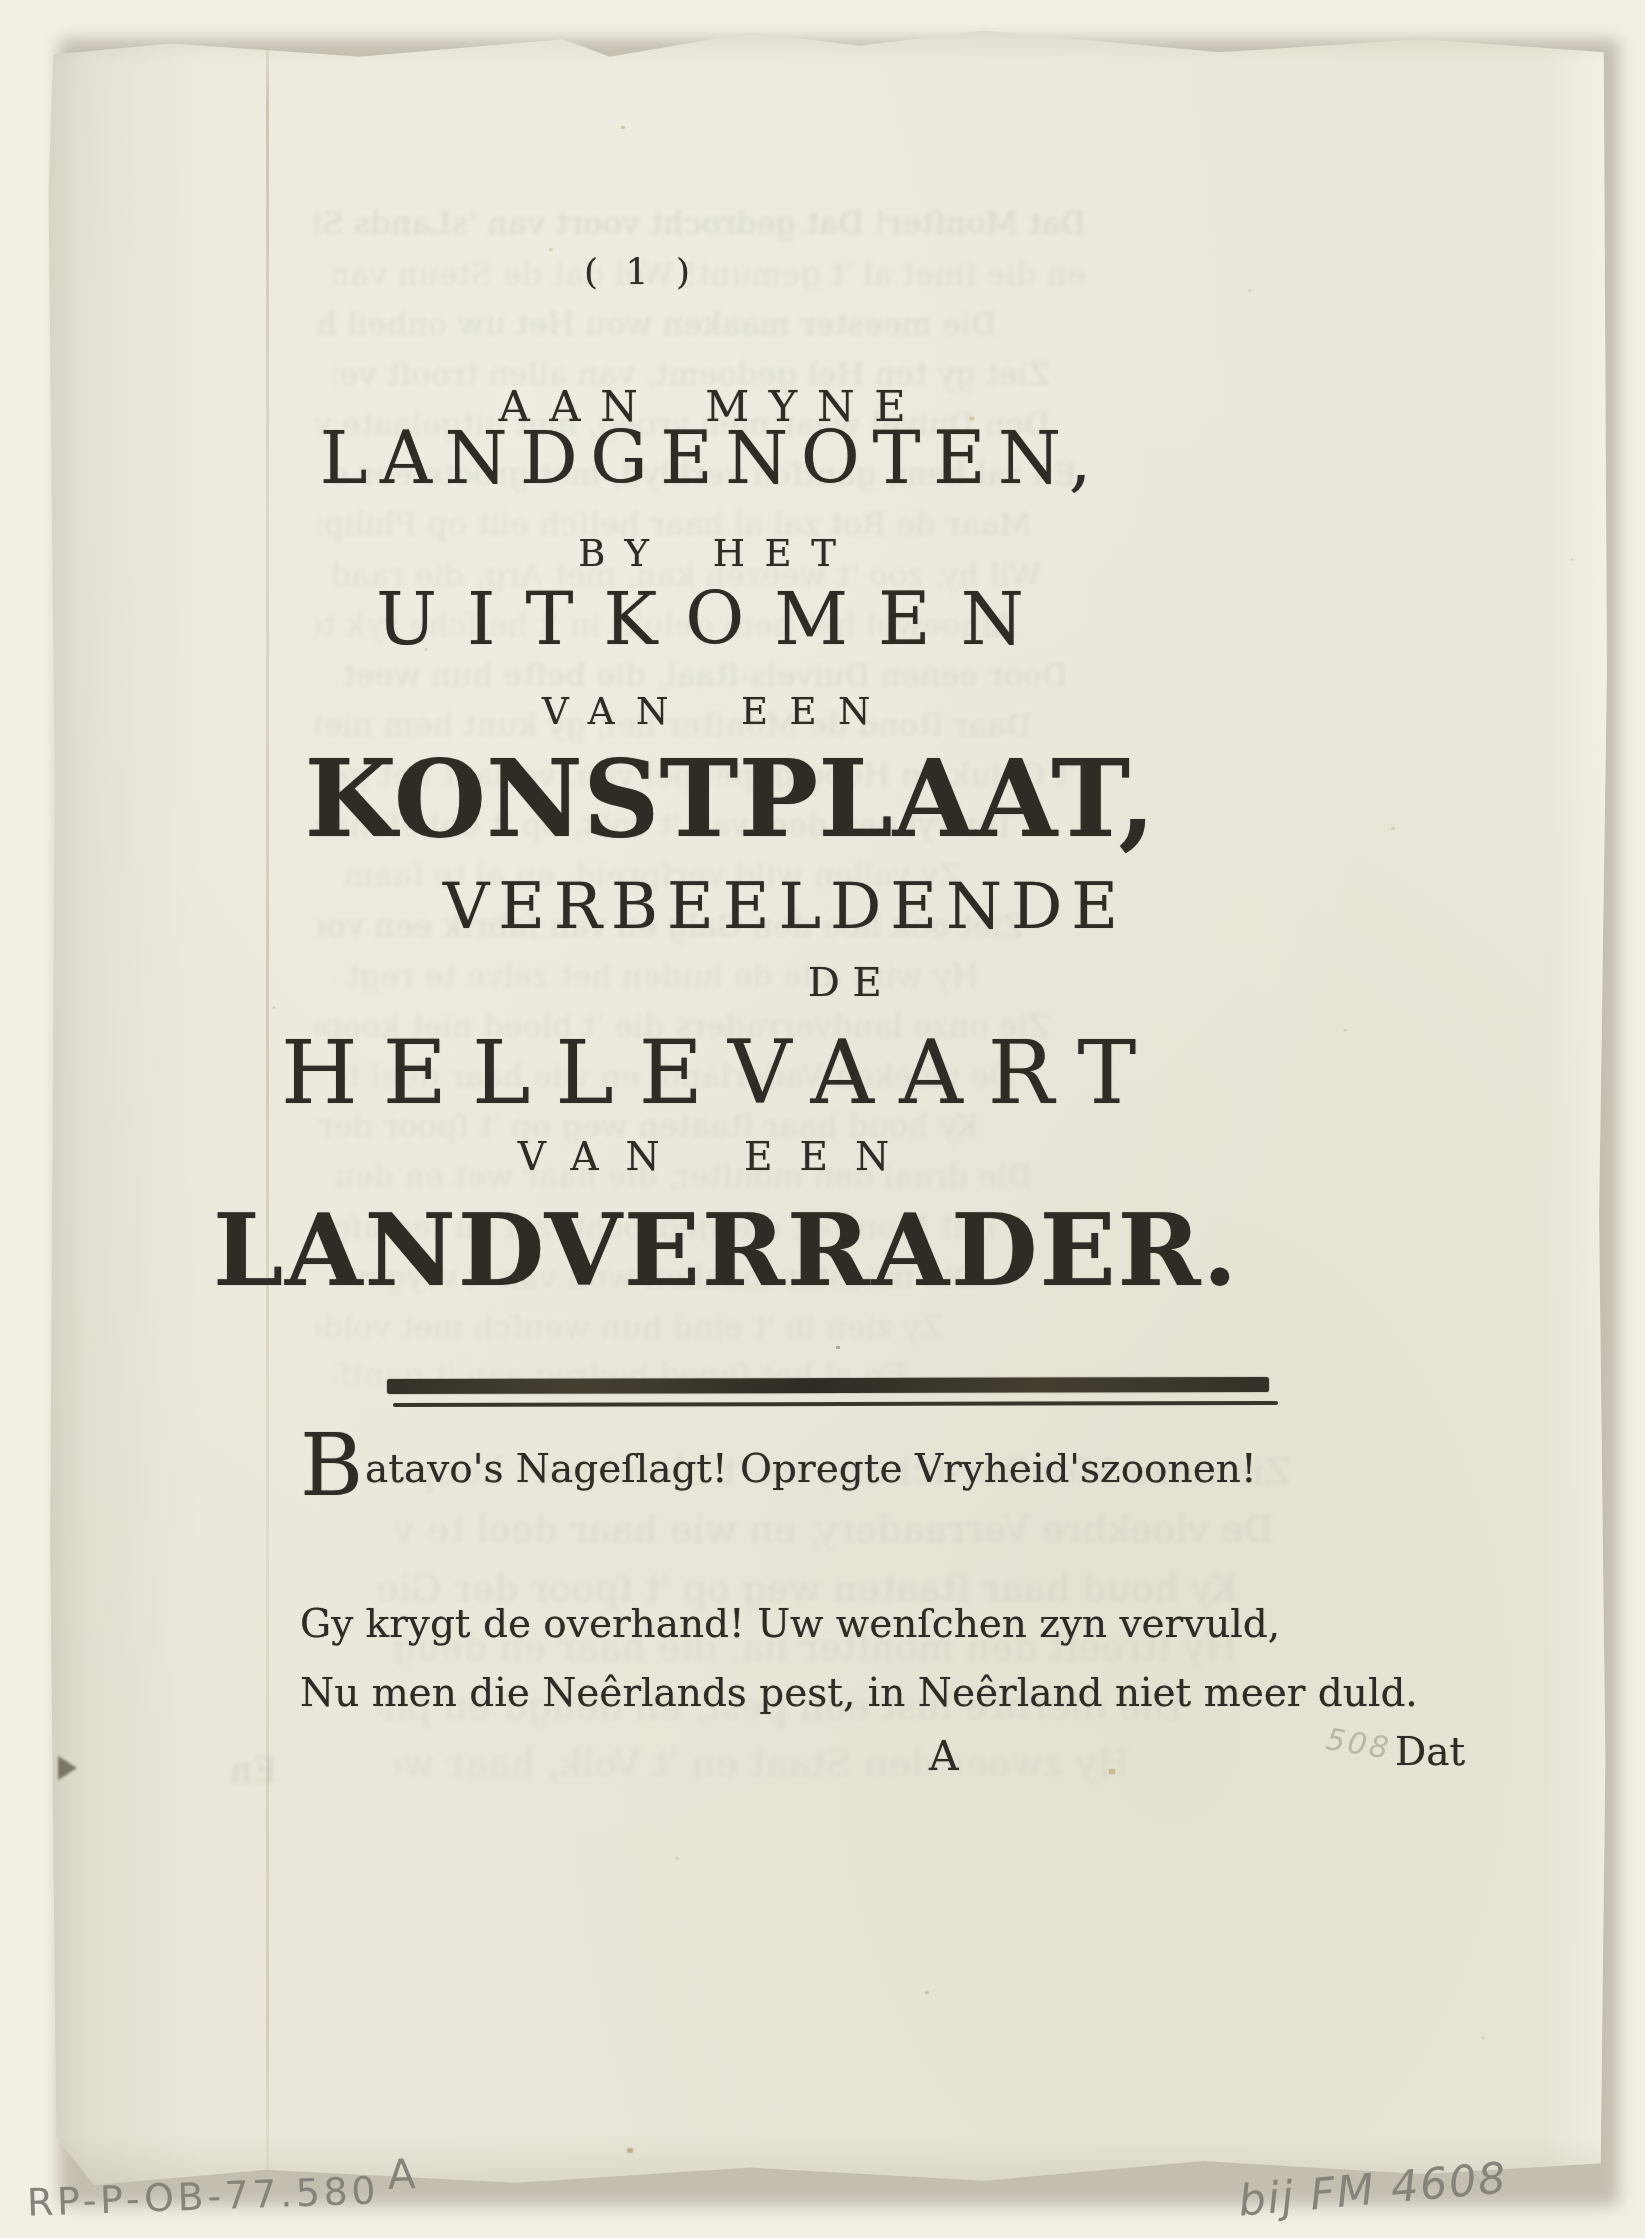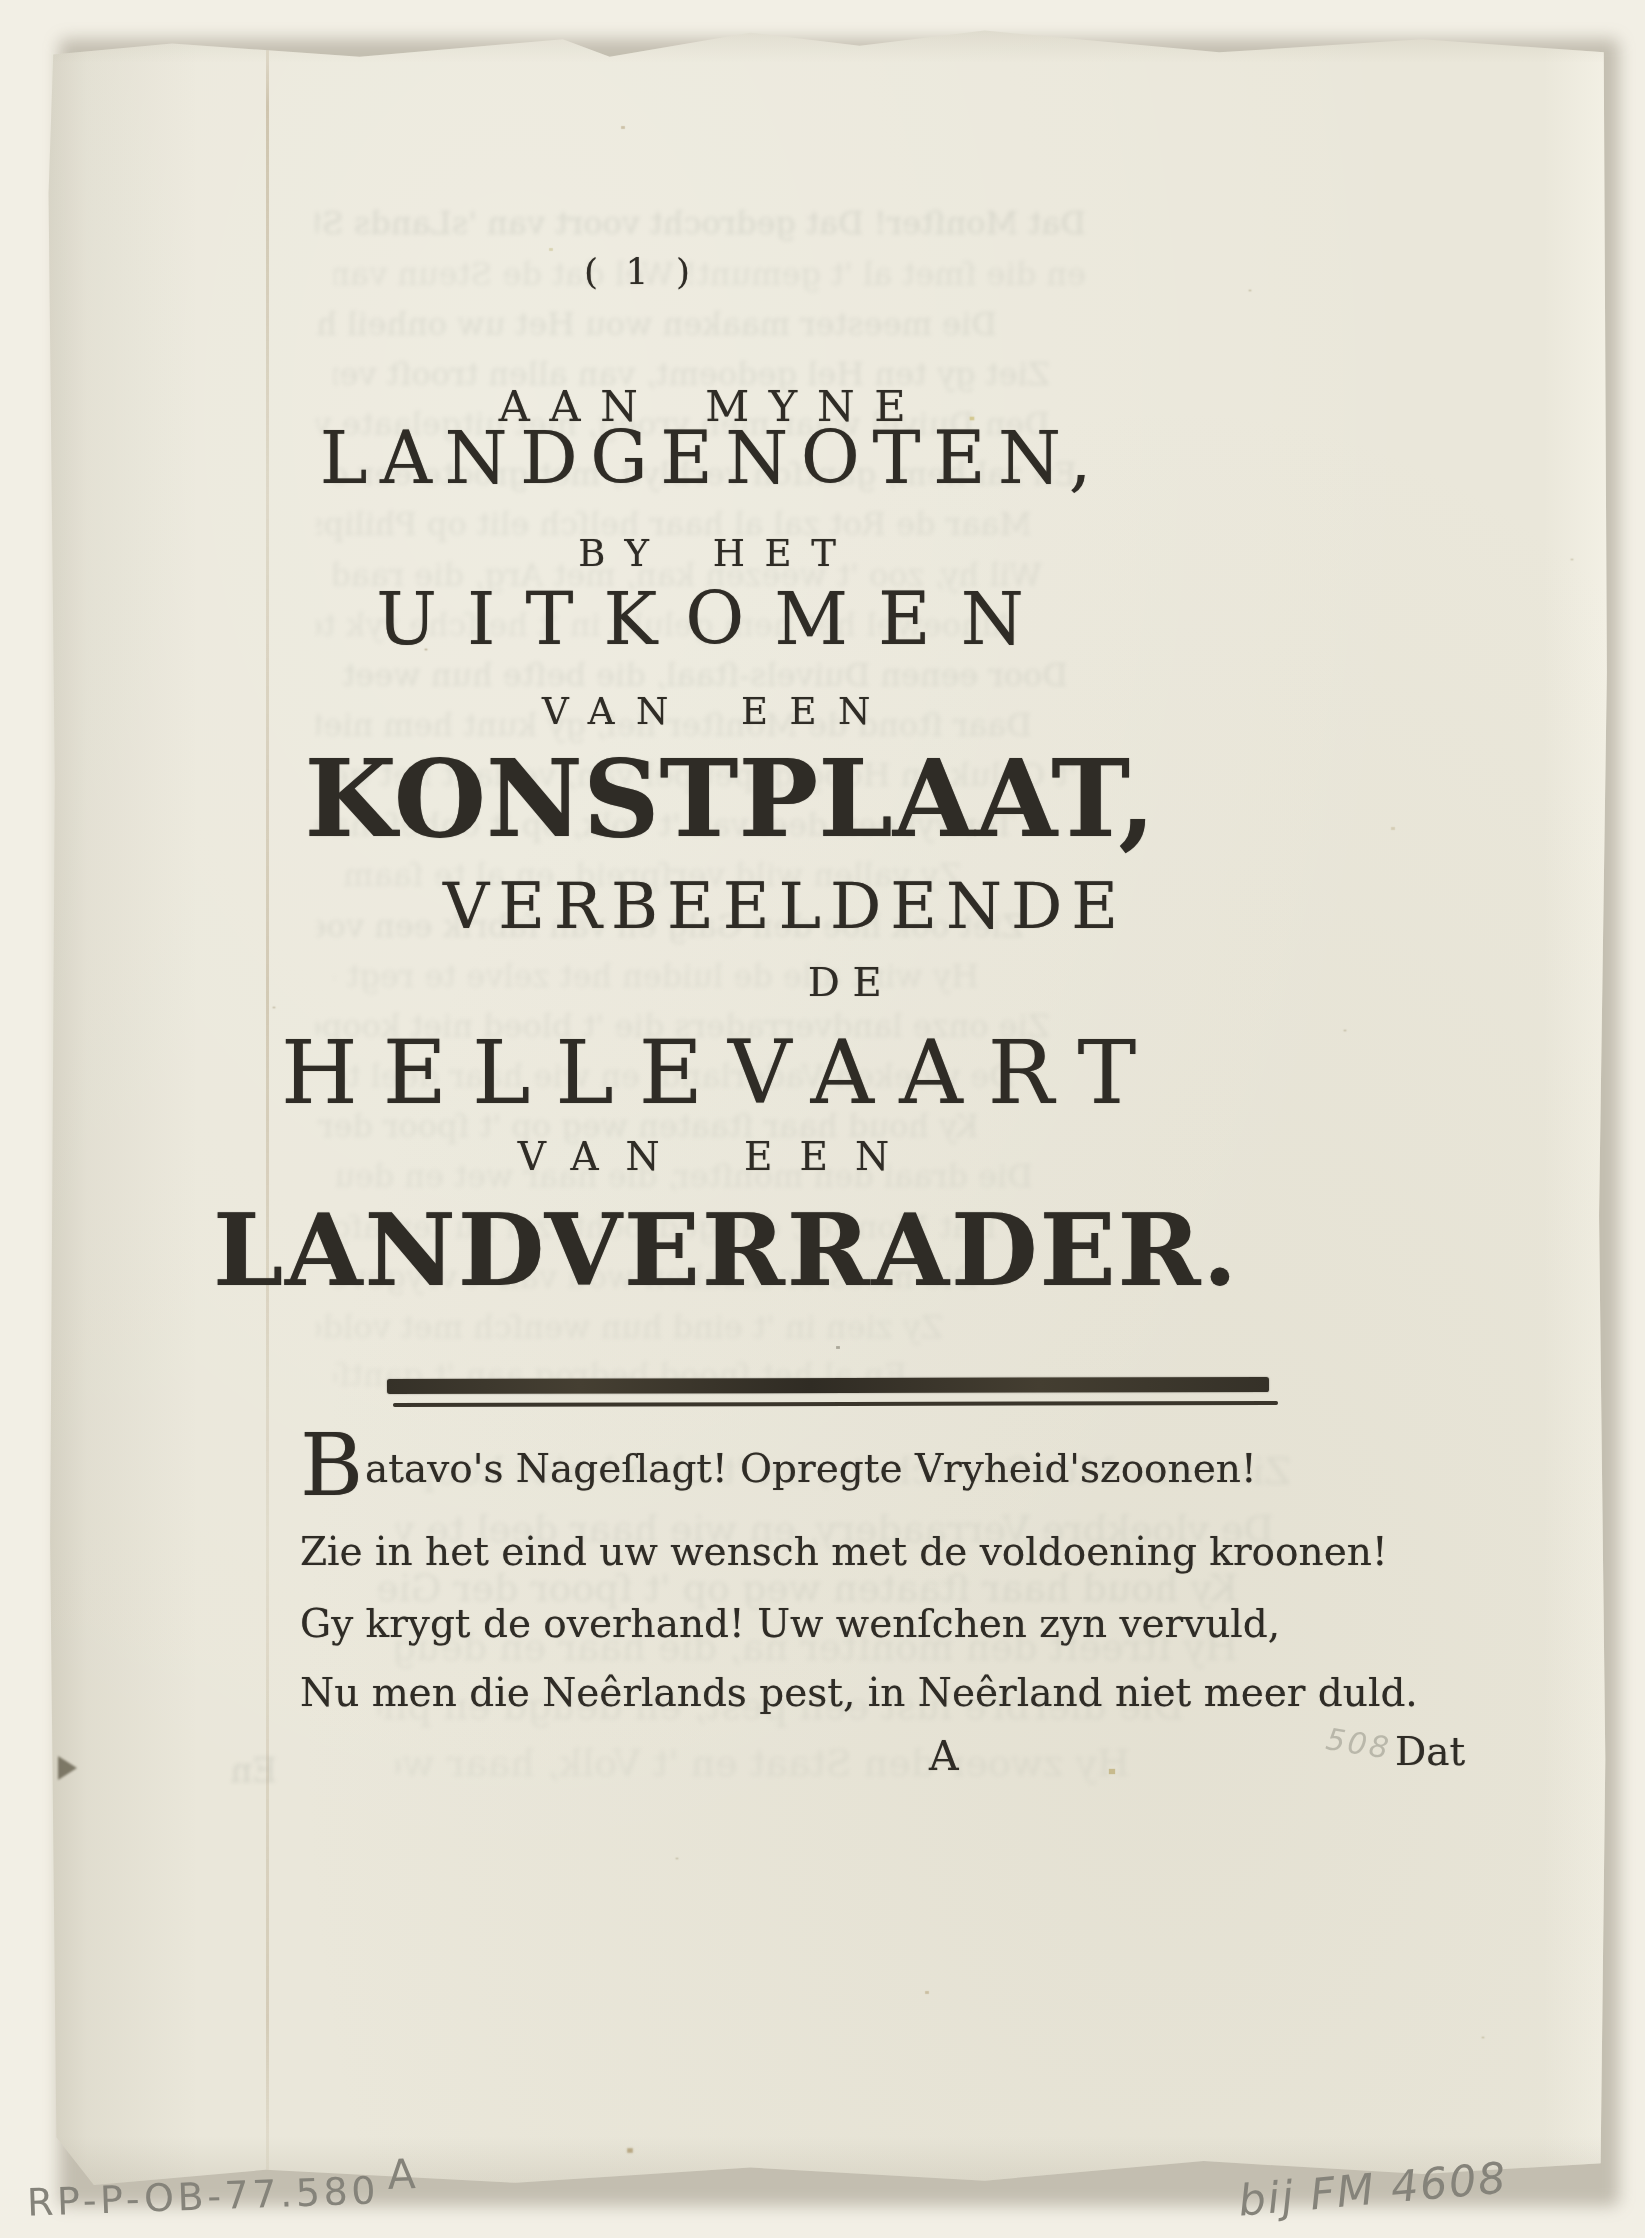--- a/index.html
+++ b/index.html
@@ -173,21 +173,20 @@
     <div class="print centered" id="t-verbeeldende">VERBEELDENDE</div>
     <div class="print centered" id="t-de">DE</div>
     <div class="print centered" id="t-hellevaart">HELLEVAART</div>
     <div class="print centered" id="t-vaneen2">VAN EEN</div>
     <div class="print centered" id="t-landverrader">LANDVERRADER.</div>
 
     <div class="rule-thick"></div>
     <div class="rule-thin"></div>
 
     <div class="poem-line" id="poem1"><span class="dropcap">B</span><span>atavo's Nageſlagt! Opregte Vryheid'szoonen!</span></div>
-    <div class="poem-line" id="poem2">Zie in het eind uw wensch met de voldoening kroonen!</div>
     <div class="poem-line" id="poem3">Gy krygt de overhand! Uw wenſchen zyn vervuld,</div>
     <div class="poem-line" id="poem4">Nu men die Neêrlands pest, in Neêrland niet meer duld.</div>
 
     <div class="print" id="sig-a">A</div>
     <div class="print" id="catchword">Dat</div>
 
     <div id="faint-number">508</div>
 
     <div class="specks"></div>
   </div>

